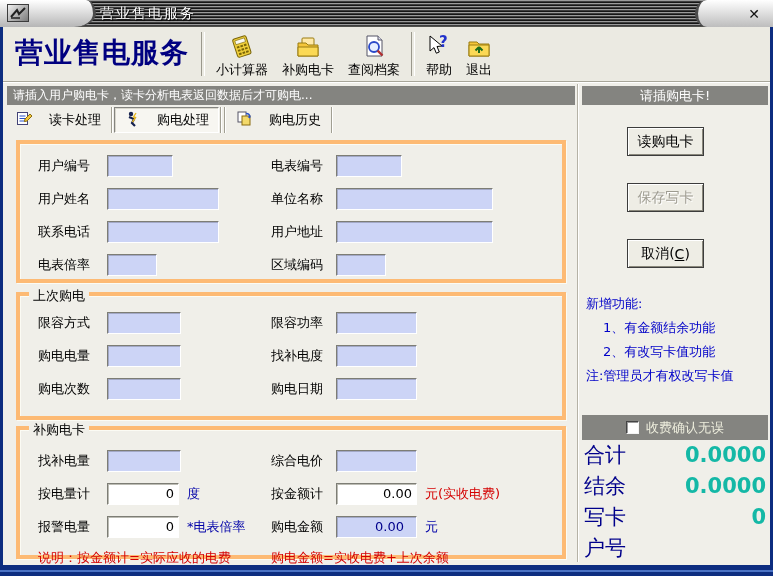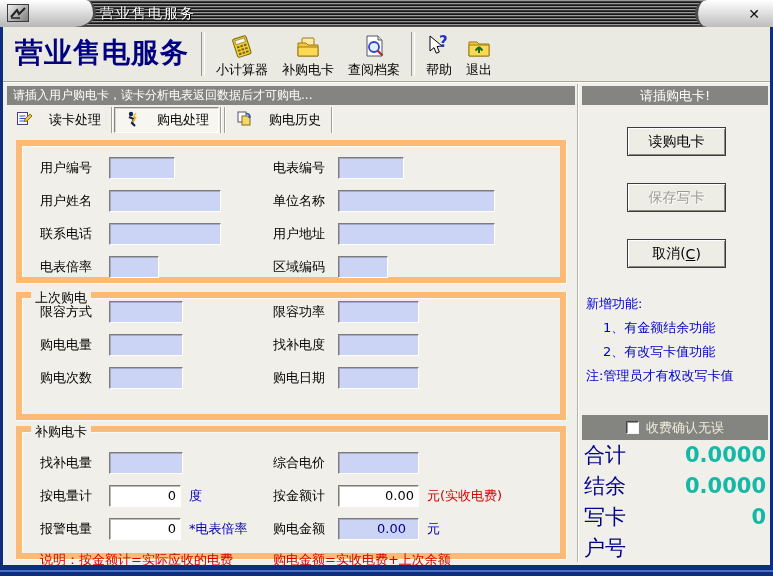--- a/index.html
+++ b/index.html
@@ -43,24 +43,24 @@
   .vdivider{position:absolute;left:577px;top:84px;width:1px;height:478px;background:#fff;border-left:1px solid #b5b2a6;}
 
   
   .tabbar{position:absolute;left:7px;top:106px;height:28px;display:flex;align-items:center;}
   .tab{display:flex;align-items:center;gap:16px;height:26px;padding:0 9px;font-size:13px;color:#000;box-sizing:border-box;}
   .tab.active{background:#f7f6f1;border:1px solid;border-color:#848480 #ffffff #ffffff #848480;
               box-shadow:inset 1px 1px 0 #d8d6cc;}
   .tabsep{width:1px;height:26px;background:#fff;border-left:1px solid #a19f92;margin:0 1px;flex:none;}
 
   
-  .group{position:absolute;left:16px;width:550px;border:6px solid #fdba74;
+  .group{position:absolute;left:16px;width:550px;border:4px solid #fdba74;
          box-shadow:1px 1px 0 #fbfbf4, inset 1px 1px 0 #fbfbf4;box-sizing:border-box;padding:11px 0 0 18px;}
   .g1{top:140px;height:143px;}
-  .g2{top:292px;height:128px;padding-top:3px;}
+  .g2{top:292px;height:128px;padding-top:16px;}
   .g3{top:426px;height:133px;padding-top:20px;}
   .legend{position:absolute;top:-8px;left:9px;background:#f0efe9;padding:0 4px;font-size:13px;line-height:15px;}
 
   .fr{display:flex;align-items:center;height:22px;margin-bottom:11px;}
   .cell-l{display:flex;align-items:center;width:233px;flex:none;}
   .cell-r{display:flex;align-items:center;}
   .flabel{font-size:13px;color:#000;width:69px;flex:none;white-space:nowrap;}
   .cell-r .flabel{width:65px;}
   .fld{height:22px;box-sizing:border-box;background:#ccd4f6;flex:none;
        border:1px solid;border-color:#7d7d75 #ffffff #ffffff #7d7d75;box-shadow:inset 1px 1px 0 #a2a8c6;
@@ -68,21 +68,21 @@
   .inp{background:#fff;box-shadow:inset 1px 1px 0 #bcbcb4;text-align:right;padding-right:4px;color:#000;}
   .fld.navy{color:#00008b;text-align:right;padding-right:12px;}
   .w66{width:66px}.w112{width:112px}.w157{width:157px}.w50{width:50px}
   .w74{width:74px}.w81{width:81px}.w72{width:72px}
   .unit{margin-left:8px;font-size:13px;white-space:nowrap;}
   .u-blue{color:#0000a8}.u-red{color:#d40000}
   .gnote{display:flex;font-size:13px;color:#d40000;white-space:nowrap;}
   .gn-l{width:233px;flex:none;}
 
   
-  .sbtn{position:absolute;left:627px;width:99px;height:29px;background:#eeede5;
+  .sbtn{position:absolute;left:627px;width:77px;height:29px;background:#eeede5;
         border:1px solid #3c3c3c;box-shadow:inset 1px 1px 0 #ffffff, inset -1px -1px 0 #8a887c;
         font-size:14px;color:#000;display:flex;align-items:center;justify-content:center;box-sizing:border-box;cursor:default;}
   .b-read{top:127px}
   .b-save{top:183px;color:#9d9b90;text-shadow:1px 1px 0 #fff;}
   .b-cancel{top:239px}
   .key{text-decoration:underline;}
   .sidenotes{position:absolute;left:586px;top:292px;width:182px;font-size:13px;color:#0000c8;line-height:24px;white-space:nowrap;}
   .sidenotes .ind{padding-left:17px;}
   .confirmbar{position:absolute;left:582px;top:415px;width:186px;height:25px;background:#848480;
               display:flex;align-items:center;justify-content:center;gap:7px;color:#eeeedd;font-size:13px;}

